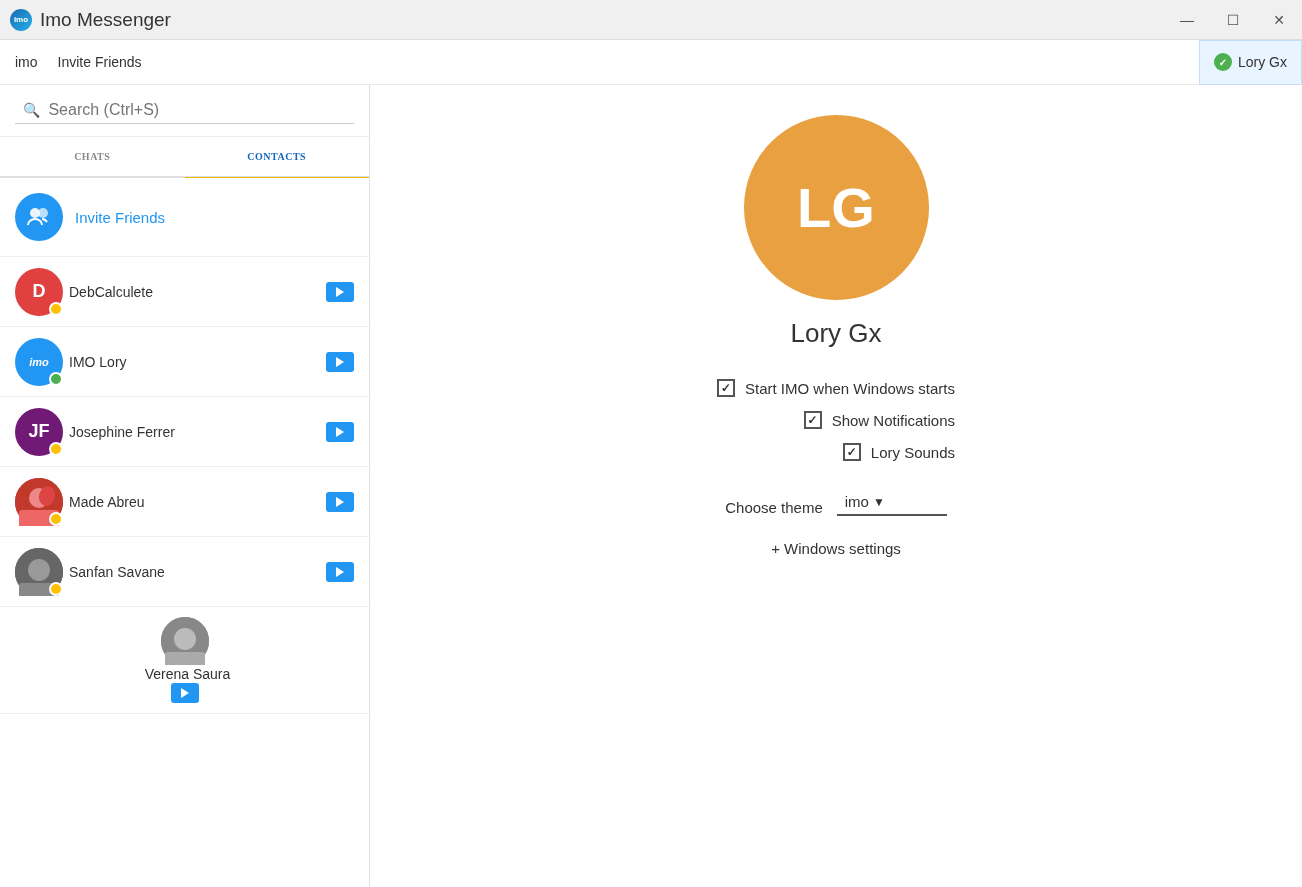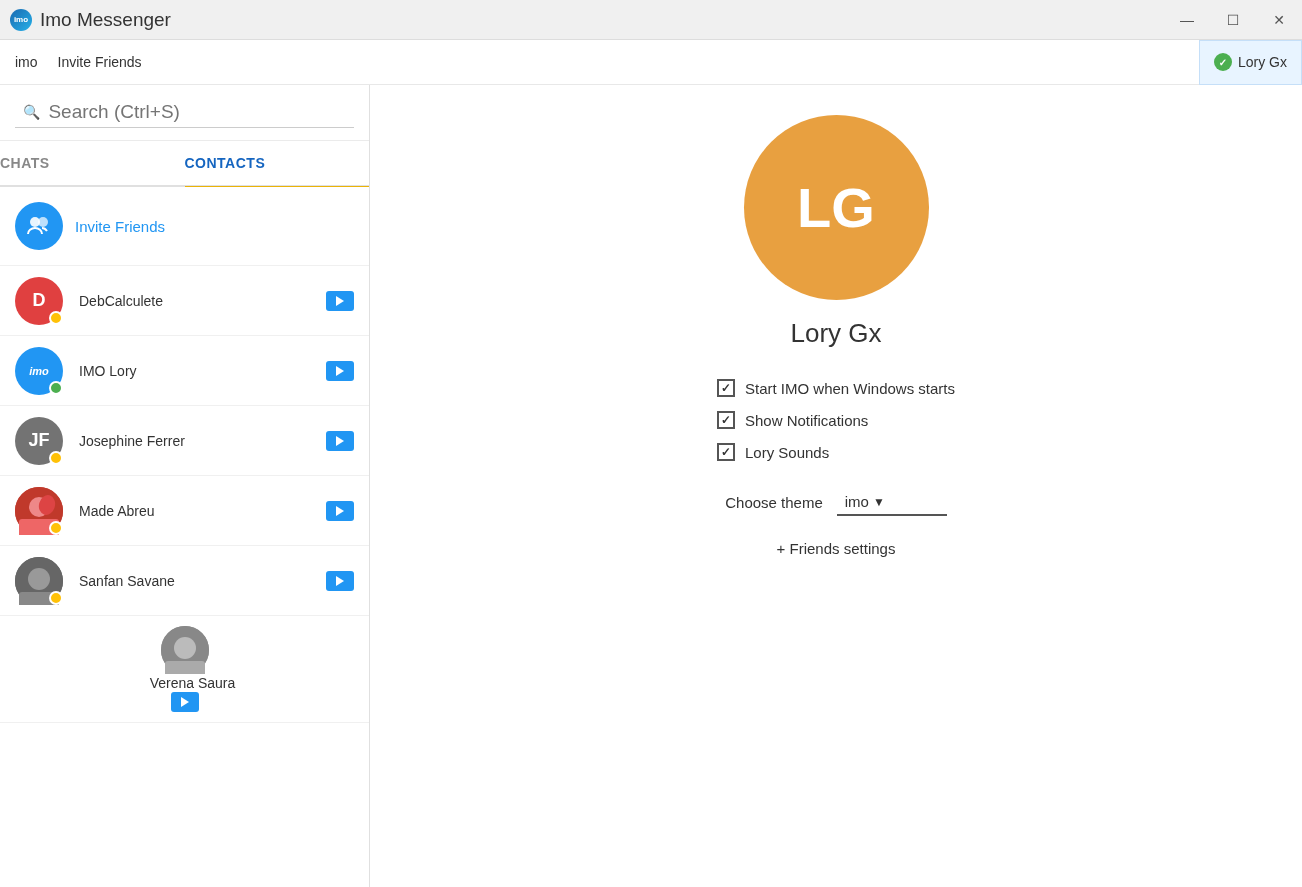--- a/index.html
+++ b/index.html
@@ -75,33 +75,33 @@
       padding: 12px 15px;
       border-bottom: 1px solid #ebebeb;
     }
     .search-inner {
       display: flex; align-items: center; gap: 8px;
       background: #fff; border-bottom: 1px solid #ccc;
       padding: 4px 8px;
     }
     .search-icon { color: #888; font-size: 14px; }
     .search-input {
-      border: none; outline: none; font-size: 19px; color: #000000;
+      border: none; outline: none; font-size: 16px; color: #000000;
       background: transparent; width: 100%;
     }
 
     
     .tabs {
       display: flex;
       border-bottom: 2px solid #e0e0e0;
     }
     .tab {
-      flex: 1; text-align: left; padding: 14px 0;
-      font-size: 14px; font-weight: 600; color: #888;
-      cursor: pointer; letter-spacing: 0.5px;
+      flex: 1; text-align: center; padding: 14px 0;
+      font-size: 10px; font-weight: 600; color: #888;
+      cursor: pointer; letter-spacing: 0.5px; font-family: Liberation Serif, serif;
     }
     .tab.active {
       color: #1565c0;
       border-bottom: 1px solid #eab308;
       margin-bottom: -2px;
     }
 
     
     .contacts-list { overflow-y: auto; flex: 1; }
     .contact-item {
@@ -119,21 +119,21 @@
     }
     .avatar-initials { width: 48px; height: 48px; border-radius: 50%; display: flex; align-items: center; justify-content: center; font-size: 18px; font-weight: bold; color: #fff; }
 
     .online-indicator {
       position: absolute; bottom: 0; right: 0;
       width: 14px; height: 14px; border-radius: 50%;
       background: #ffc107; border: 2px solid #fff;
     }
     .online-indicator.green { background: #4caf50; }
 
-    .contact-info { flex: 1; margin-left: 16px; }
+    .contact-info { flex: 1; margin-left: 6px; }
     .contact-name { font-size: 14px; color: #333; font-weight: 400; }
 
     .video-icon {
       width: 28px; height: 20px;
       background: #2196f3;
       border-radius: 3px;
       display: flex; align-items: center; justify-content: center;
       flex-shrink: 0;
     }
     .video-icon::after {
@@ -175,32 +175,32 @@
       background: #e8a040;
       display: flex; align-items: center; justify-content: center;
       font-size: 56px; font-weight: bold; color: #fff;
       margin-bottom: 18px;
     }
 
     .profile-name { font-size: 26px; color: #333; font-weight: 400; margin-bottom: 30px; }
 
     .settings-section {
       display: flex; flex-direction: column; gap: 14px;
-      align-items: flex-start; margin-bottom: 28px;
+      align-items: flex-end; margin-bottom: 28px;
     }
 
     .checkbox-row { display: flex; align-items: center; gap: 10px; font-size: 15px; color: #333; }
     .checkbox-box {
       width: 18px; height: 18px; border: 2px solid #555;
       display: flex; align-items: center; justify-content: center;
       flex-shrink: 0; background: #fff;
     }
     .checkbox-box.checked::after { content: '✓'; font-size: 12px; color: #333; font-weight: bold; }
 
-    .theme-row { display: flex; align-items: center; gap: 14px; font-size: 15px; color: #333; }
+    .theme-row { display: flex; align-items: flex-end; gap: 14px; font-size: 15px; color: #333; }
     .theme-dropdown-btn {
       display: flex; align-items: center; gap: 4px;
       border-bottom: 2px solid #555; padding: 4px 8px;
       min-width: 110px; cursor: pointer;
     }
     .dropdown-arrow { font-size: 12px; color: #333; }
 
     .advanced-link {
       font-size: 15px; color: #333; cursor: pointer;
       text-decoration: none;
@@ -282,21 +282,21 @@
           <div class="online-indicator green"></div>
         </div>
         <div class="contact-info">
           <span class="contact-name">IMO Lory</span>
         </div>
         <div class="video-icon"></div>
       </div>
 
       <div class="contact-item">
         <div class="avatar">
-          <div class="avatar-initials" style="background:#737373;">JF</div>
+          <div class="avatar-initials" style="background:#701a75;">JF</div>
           <div class="online-indicator"></div>
         </div>
         <div class="contact-info">
           <span class="contact-name">Josephine Ferrer</span>
         </div>
         <div class="video-icon"></div>
       </div>
 
       <div class="contact-item">
         <div class="avatar">
@@ -380,16 +380,16 @@
     </div>
 
     <div class="theme-row" style="margin-bottom: 24px;">
       <span>Choose theme</span>
       <div class="theme-dropdown-btn">
         <span>imo</span>
         <span class="dropdown-arrow">▼</span>
       </div>
     </div>
 
-    <a class="advanced-link">+ Friends settings</a>
+    <a class="advanced-link">+ Windows settings</a>
 
   </div>
 </div>
 
 </body></html>

